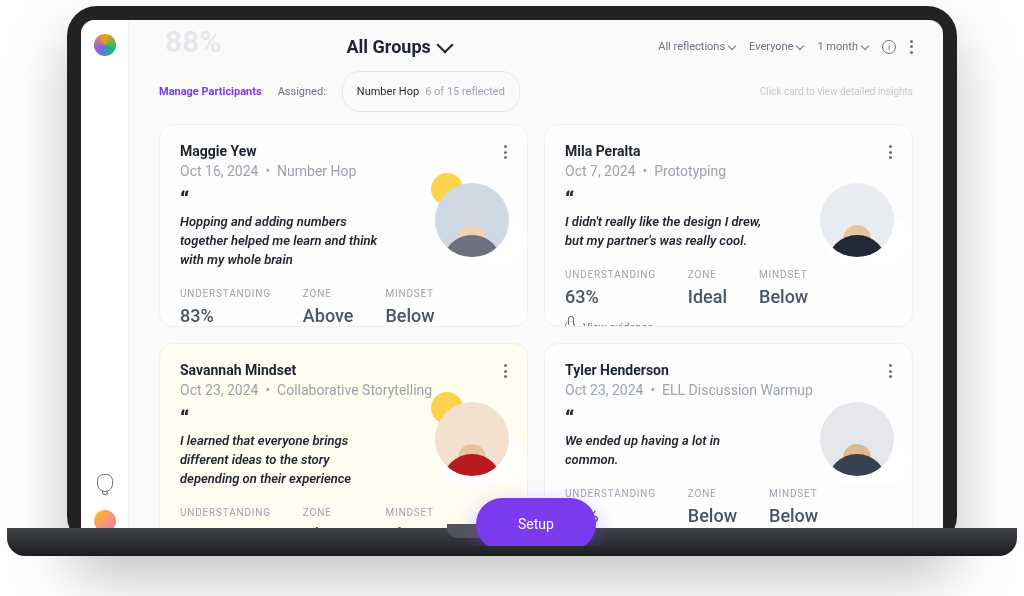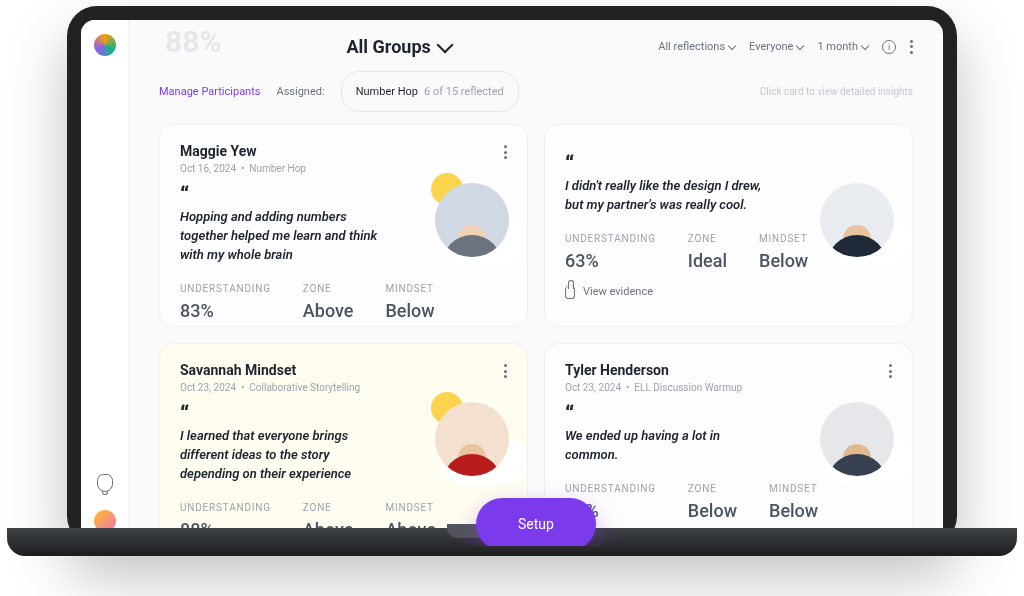--- a/index.html
+++ b/index.html
@@ -37,33 +37,33 @@
 .groups{display:flex;align-items:center;gap:8px;font-size:18px;font-weight:700;color:var(--txt-dark);cursor:pointer}
 .chev{width:12px;height:12px;border-right:2.5px solid var(--txt-dark);border-bottom:2.5px solid var(--txt-dark);transform:rotate(45deg);margin-top:-4px}
 .filters{display:flex;align-items:center;gap:14px;font-size:11px;color:var(--txt-mid)}
 .filter{display:flex;align-items:center;gap:4px;cursor:pointer}
 .schev{width:6px;height:6px;border-right:1.5px solid var(--txt-mid);border-bottom:1.5px solid var(--txt-mid);transform:rotate(45deg);margin-top:-2px}
 .info{width:14px;height:14px;border:1.3px solid var(--txt-mid);border-radius:50%;display:flex;align-items:center;justify-content:center;font-size:9px;color:var(--txt-mid)}
 .dots{display:flex;flex-direction:column;gap:2.5px;cursor:pointer}
 .dots span{width:3px;height:3px;border-radius:50%;background:var(--txt-mid)}
 
 .subbar{display:flex;align-items:center;padding:4px 30px 12px;font-size:11px;color:var(--txt-mid);gap:16px}
-.link-purple{color:var(--purple);font-weight:400;cursor:pointer}
+.link-purple{color:var(--purple);font-weight:700;cursor:pointer}
 .pill{border:1px solid var(--border);border-radius:18px;padding:13px 14px;font-size:11px;color:var(--txt-dark);display:flex;gap:6px}
 .pill .muted{color:var(--txt-light)}
 .hint{margin-left:auto;color:#c4c8cf;font-size:10px}
 
 
 .grid{flex:1;padding:0 30px;display:grid;grid-template-columns:1fr 1fr;gap:16px;overflow:hidden;position:relative}
 .card{background:var(--card-bg);border:1px solid #eef0f2;border-radius:14px;padding:18px 20px;position:relative;overflow:hidden}
 .card.yellow{background:var(--card-bg-yellow)}
 .card .head{display:flex;align-items:flex-start;gap:10px}
 .card .head .meta{flex:1}
 .name{font-size:14px;font-weight:700;color:var(--txt-dark)}
-.date{font-size:10px;color:var(--txt-light);margin-top:4px}
+.date{font-size:14px;color:var(--txt-light);margin-top:4px}
 .card .dots{margin-top:2px}
 .qmark{font-size:22px;font-weight:900;color:var(--txt-dark);letter-spacing:-4px;line-height:1;margin-top:10px}
 .quote{font-size:13px;font-style:italic;font-weight:600;color:var(--txt-dark);line-height:1.45;margin-top:2px;max-width:62%}
 .avatar-wrap{position:absolute;right:18px;top:58px}
 .avatar{width:74px;height:74px;border-radius:50%;background:#ddd;position:relative;z-index:2;display:flex;align-items:flex-end;justify-content:center;overflow:hidden}
 .av-head{width:28px;height:28px;border-radius:50%;background:#e8c9a8;margin-bottom:4px}
 .av-body{position:absolute;bottom:-12px;width:60px;height:34px;background:#4b5563;border-radius:30px 30px 0 0}
 .sun{position:absolute;right:46px;top:-10px;width:32px;height:32px;border-radius:50%;background:#fcd34d;z-index:1}
 .cloud{position:absolute;right:-20px;top:36px;width:90px;height:46px;background:rgba(255,255,255,.9);border-radius:30px;filter:blur(.3px);z-index:0}
 .metrics{display:flex;gap:32px;margin-top:18px}
@@ -169,20 +169,31 @@
         <div class="lbl">Mindset</div>
         <div class="val">Below</div>
       </div>
     </div>
     <div class="evidence">
       <span class="clip"></span>
       <span>View evidence</span>
     </div>
   </div>
             <div class="card">
+    <div class="head">
+      <div class="meta">
+        <div class="name">Mila Peralta</div>
+        <div class="date">Oct 7, 2024&nbsp;&nbsp;•&nbsp;&nbsp;Prototyping</div>
+      </div>
+      <div class="dots">
+                  <span></span>
+                  <span></span>
+                  <span></span>
+                </div>
+    </div>
     <div class="qmark">“</div>
     <div class="quote">I didn't really like the design I drew, but my partner's was really cool.</div>
     <div class="avatar-wrap">
       <div class="cloud"></div>
 
       <div class="avatar" style="background:#e9edf2">
         <div class="av-body" style="background:#1f2937"></div>
         <div class="av-head" style="background:#e8c3a0"></div>
       </div>
     </div>

